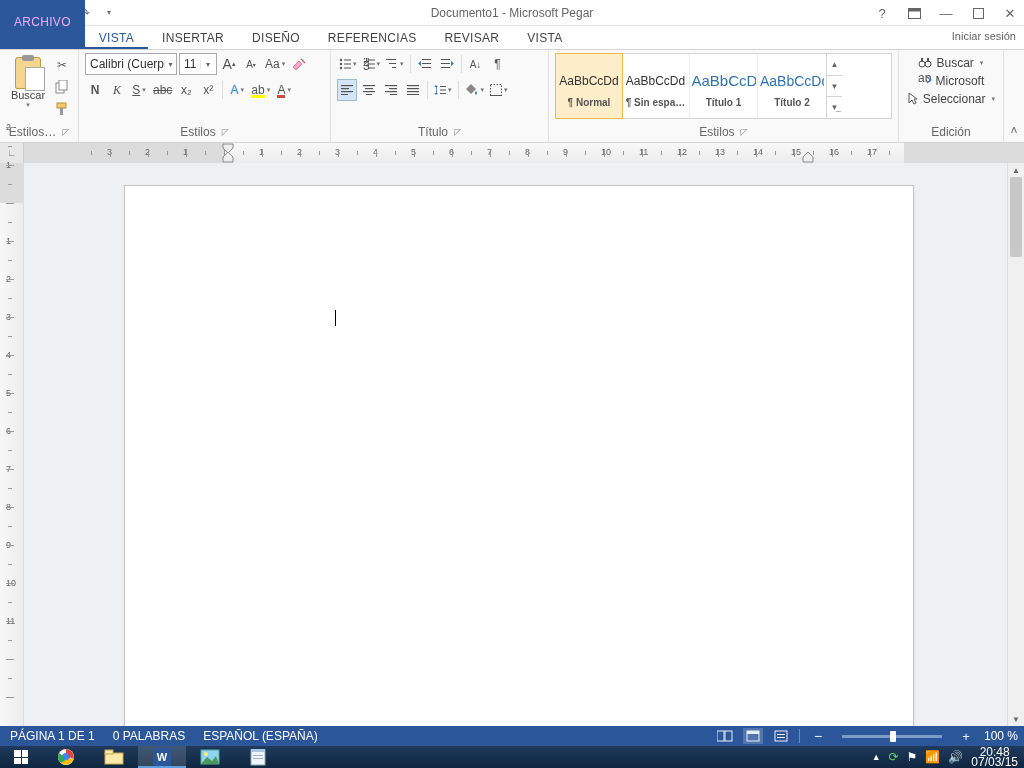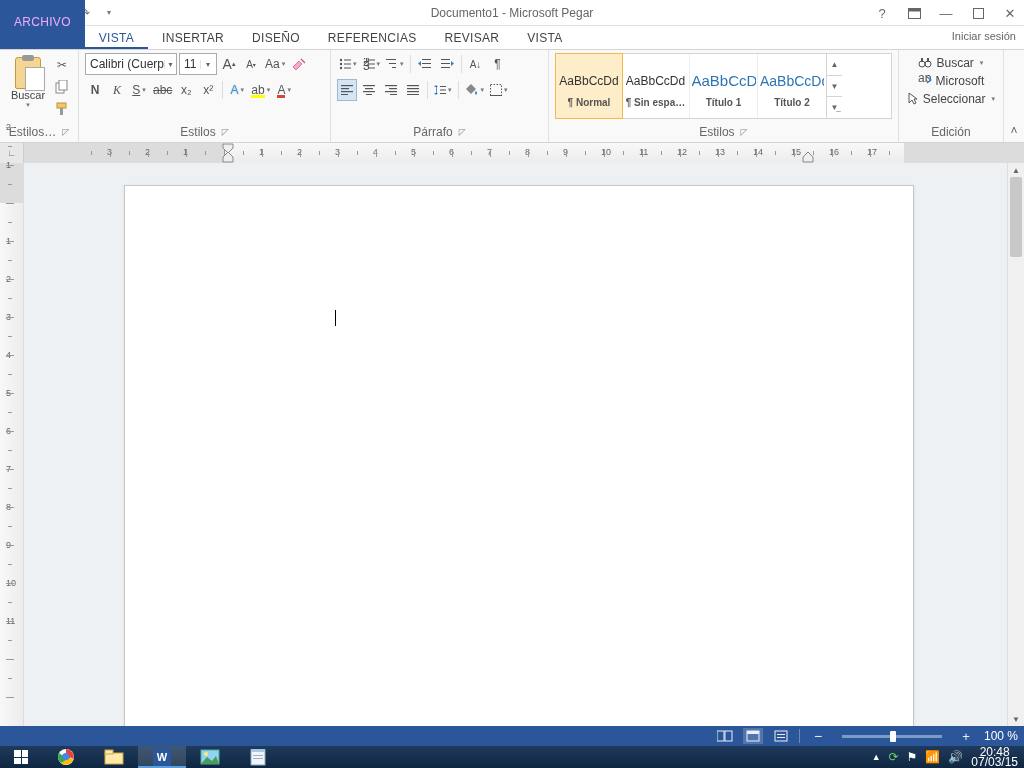--- a/index.html
+++ b/index.html
@@ -330,21 +330,21 @@
           </div>
         <div class="fbtn ddn">
             <svg width="12" height="12">
               <rect x="0.5" y="0.5" width="11" height="11" fill="none" stroke="#555" stroke-dasharray="1.5"></rect>
               <rect x="0" y="11" width="12" height="1" fill="#555"></rect>
             </svg>
           </div>
       </div>
     </div>
     <div class="group-label">
-        <span>Párrafo</span>
+        <span>Título</span>
         <span class="dl">◸</span>
       </div>
   </div>
 
   <div class="group" style="flex:1">
     <div class="styles-gallery">
       <div class="style-item selected">
         <div class="style-preview">AaBbCcDd</div>
         <div class="style-name">¶ Normal</div>
       </div>
@@ -546,20 +546,25 @@
     </div>
   </div>
   <div class="vscroll">
     <div class="arr" style="top:0">▲</div>
     <div class="thumb"></div>
     <div class="arr" style="bottom:0">▼</div>
   </div>
 </div>
 
 <div class="statusbar">
+  <div class="status-l">
+    <span>PÁGINA 1 DE 1</span>
+    <span>0 PALABRAS</span>
+    <span>ESPAÑOL (ESPAÑA)</span>
+  </div>
   <div class="status-r">
     <div class="view-btn">
         <svg width="16" height="12">
           <rect x="0" y="1" width="7" height="10" fill="none" stroke="#fff"></rect>
           <rect x="8" y="1" width="7" height="10" fill="none" stroke="#fff"></rect>
         </svg>
       </div>
     <div class="view-btn" style="background:rgba(255,255,255,0.2)">
         <svg width="14" height="12">
           <rect x="1" y="1" width="12" height="10" fill="none" stroke="#fff"></rect>

